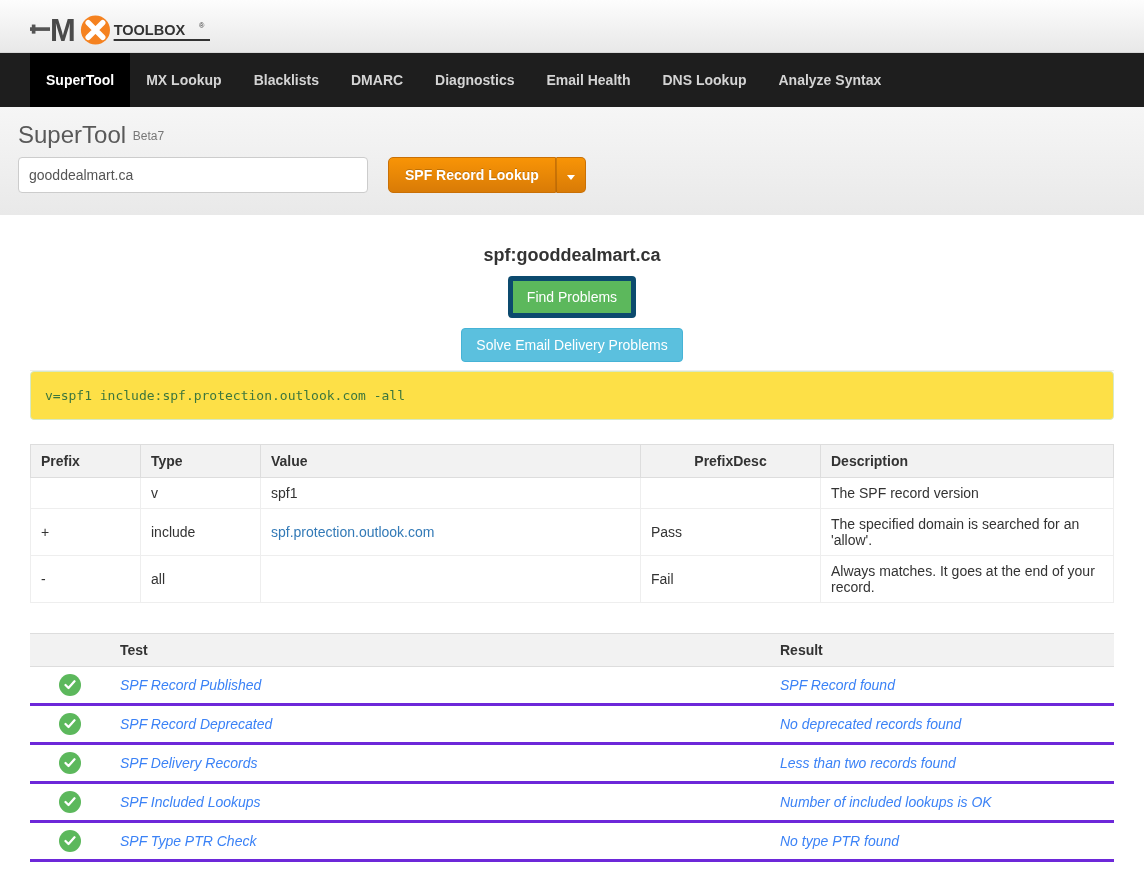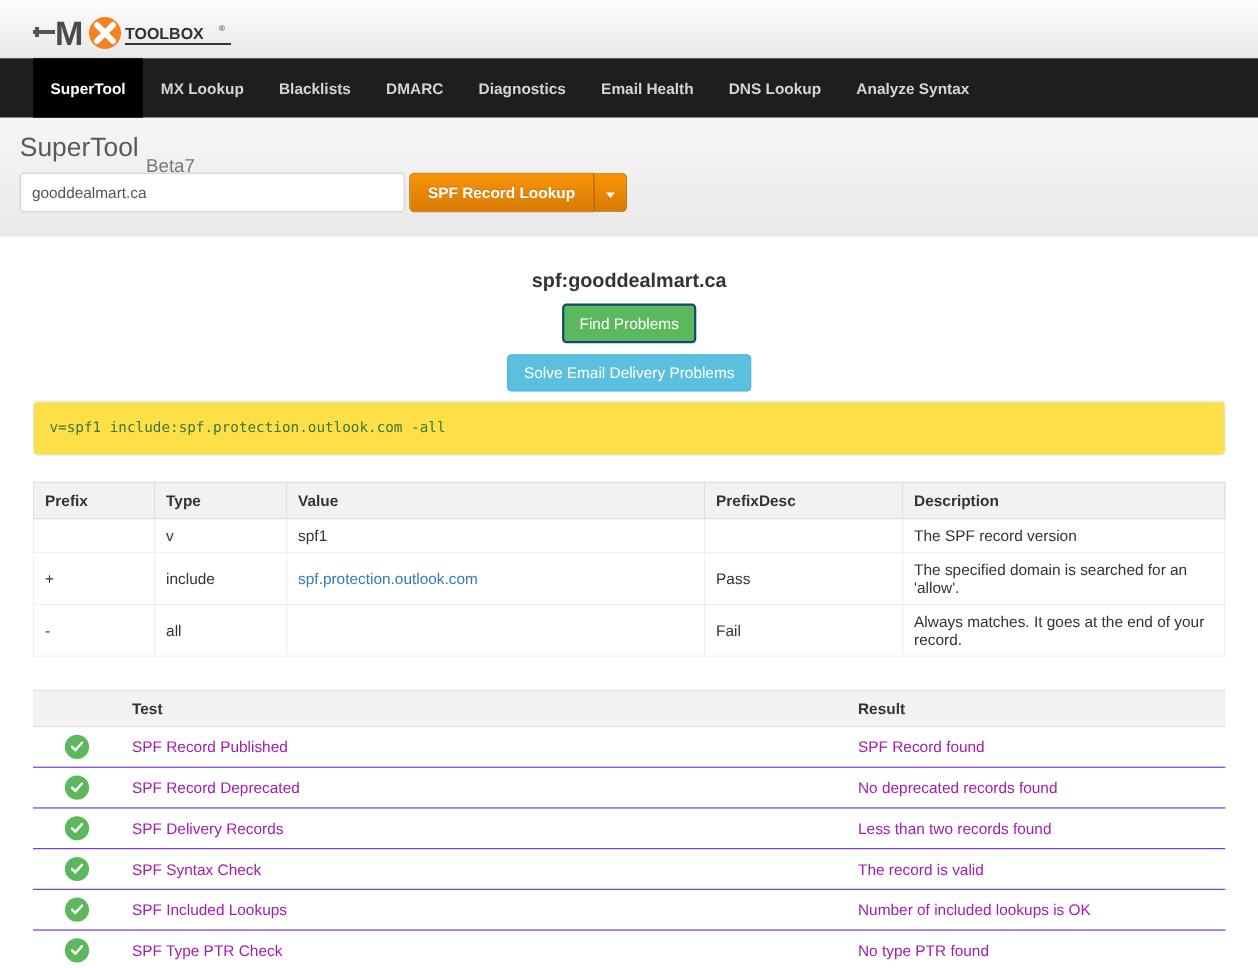--- a/index.html
+++ b/index.html
@@ -7,47 +7,47 @@
   .topbar { background: linear-gradient(#fdfdfd, #e8e8e8); padding: 8px 30px 0; border-bottom:1px solid #d8d8d8;}
   .logo { display:flex; align-items:center; }
   .logo svg { height:44px; }
 
   .nav { background:#1e1e1e; height:54px; display:flex; align-items:stretch; padding-left:30px; }
   .nav-item { color:#d4d4d4; font-weight:700; font-size:14px; padding:0 16px; display:flex; align-items:center; cursor:pointer; }
   .nav-item.active { background:#000; color:#fff; }
 
   .tool-header { background: linear-gradient(#f6f6f6, #e9e9e9); padding: 14px 18px 22px; }
   .tool-title { font-size:24px; color:#595959; font-weight:400; margin-bottom:8px;}
-  .tool-title .beta { font-size:17px; color:#777; vertical-align:top; position:relative; top:20px;}
-  .tool-row { display:flex; gap:4px; }
+  .tool-title .beta { font-size:12px; color:#777; vertical-align:top; position:relative; top:8px;}
+  .tool-row { display:flex; gap:20px; }
   .tool-input { width:350px; height:36px; border:1px solid #ccc; border-radius:4px; padding:0 10px; font-size:14px; color:#555; background:#fff;}
   .btn-group { display:flex; }
   .btn-orange { background: linear-gradient(#f89406,#d97b06); color:#fff; border:1px solid #c97006; font-weight:700; font-size:14px; height:36px; padding:0 16px; border-radius:5px 0 0 5px; cursor:pointer; text-shadow:0 -1px rgba(0,0,0,.2);}
   .btn-orange.caret { border-radius:0 5px 5px 0; padding:0 10px; border-left:1px solid rgba(0,0,0,.15); }
   .btn-orange.caret .tri { display:inline-block; width:0; height:0; border-left:4px solid transparent; border-right:4px solid transparent; border-top:5px solid #fff; }
 
   .content { padding: 30px; }
   .result-hdr { display:flex; align-items:center; gap:10px; border-bottom:1px solid #eee; padding-bottom:8px;flex-direction:column;}
   .result-title { font-size:18px; font-weight:700; color:#333; }
-  .btn-green { background:#5cb85c; border:2px solid #0c4a6e; color:#fff; padding:8px 14px; border-radius:4px; font-size:14px; cursor:pointer;}
+  .btn-green { background:#5cb85c; border:5px solid #0c4a6e; color:#fff; padding:8px 14px; border-radius:4px; font-size:14px; cursor:pointer;}
   .btn-blue  { background:#5bc0de; border:1px solid #46b3d6; color:#fff; padding:8px 14px; border-radius:4px; font-size:14px; cursor:pointer;}
   .notice { text-align:center; padding:10px 0 20px;}
   .notice a { color:#337ab7; text-decoration:none; }
   .notice b { color:#337ab7; font-weight:700; }
 
   .spf-box { background:#fde047; border:1px solid #d6e9c6; border-radius:4px; padding:16px 14px; font-family: Menlo, Consolas, monospace; font-size:13px; color:#3c763d; margin-bottom:24px;}
 
   table.rec { width:100%; border-collapse:collapse; margin-bottom:30px;}
   table.rec th { text-align:left; font-weight:700; font-size:14px; color:#333; background:#f2f2f2; border:1px solid #ddd; padding:8px 10px;}
   table.rec td { border:1px solid #eee; padding:7px 10px; font-size:14px; color:#333;}
   table.rec td a { color:#337ab7; text-decoration:none;}
 
   table.tests { width:100%; border-collapse:collapse;}
   table.tests th { text-align:left; font-weight:700; font-size:14px; color:#333; background:#f2f2f2; border-top:1px solid #ddd; border-bottom:1px solid #ddd; padding:8px 10px;}
-  table.tests td { border-bottom:1px solid #6d28d9; padding:7px 10px; font-size:14px; color:#a21caf; vertical-align:middle;}
+  table.tests td { border-bottom:3px solid #6d28d9; padding:7px 10px; font-size:14px; color:#3b82f6; vertical-align:middle;font-style:italic;}
   .status-col { width:80px; text-align:center;}
   .ok-icon { width:22px; height:22px; border-radius:50%; background:#5cb85c; display:inline-flex; align-items:center; justify-content:center;}
   .ok-icon svg { width:12px; height:12px; }
 </style>
 </head>
 <body>
 
 <div class="topbar">
   <div class="logo">
     <svg viewBox="0 0 220 44" width="200">
@@ -96,21 +96,21 @@
 
 
   <div class="spf-box">v=spf1 include:spf.protection.outlook.com -all</div>
 
   <table class="rec">
     <thead>
         <tr id="rec-head">
           <th style="width: 110px;">Prefix</th>
           <th style="width: 120px;">Type</th>
           <th style="width: 380px; margin-left: 28px;">Value</th>
-          <th style="width: 180px;">PrefixDesc</th>
+          <th style="width: 180px; text-align: center;">PrefixDesc</th>
           <th>Description</th>
         </tr>
       </thead>
     <tbody id="rec-body">
         <tr>
           <td></td>
           <td>v</td>
           <td>spf1</td>
           <td></td>
           <td>The SPF record version</td>
@@ -167,29 +167,20 @@
             </span></td>
           <td>SPF Delivery Records</td>
           <td>Less than two records found</td>
         </tr>
         <tr>
           <td class="status-col"><span class="ok-icon">
               <svg viewBox="0 0 16 16">
                 <path d="M2 8 L6 12 L14 3" stroke="#fff" stroke-width="3" fill="none" stroke-linecap="round" stroke-linejoin="round"></path>
               </svg>
             </span></td>
-          <td>SPF Syntax Check</td>
-          <td>The record is valid</td>
-        </tr>
-        <tr>
-          <td class="status-col"><span class="ok-icon">
-              <svg viewBox="0 0 16 16">
-                <path d="M2 8 L6 12 L14 3" stroke="#fff" stroke-width="3" fill="none" stroke-linecap="round" stroke-linejoin="round"></path>
-              </svg>
-            </span></td>
           <td>SPF Included Lookups</td>
           <td>Number of included lookups is OK</td>
         </tr>
         <tr>
           <td class="status-col"><span class="ok-icon">
               <svg viewBox="0 0 16 16">
                 <path d="M2 8 L6 12 L14 3" stroke="#fff" stroke-width="3" fill="none" stroke-linecap="round" stroke-linejoin="round"></path>
               </svg>
             </span></td>
           <td>SPF Type PTR Check</td>

